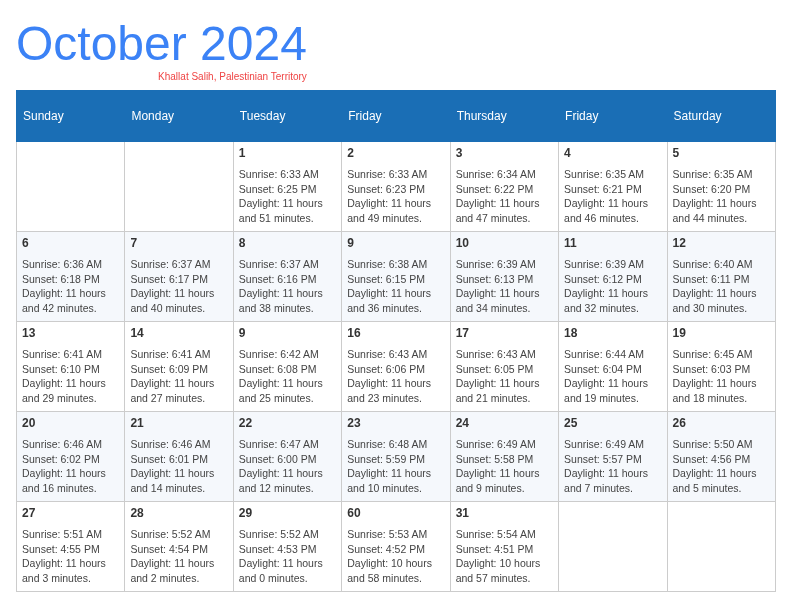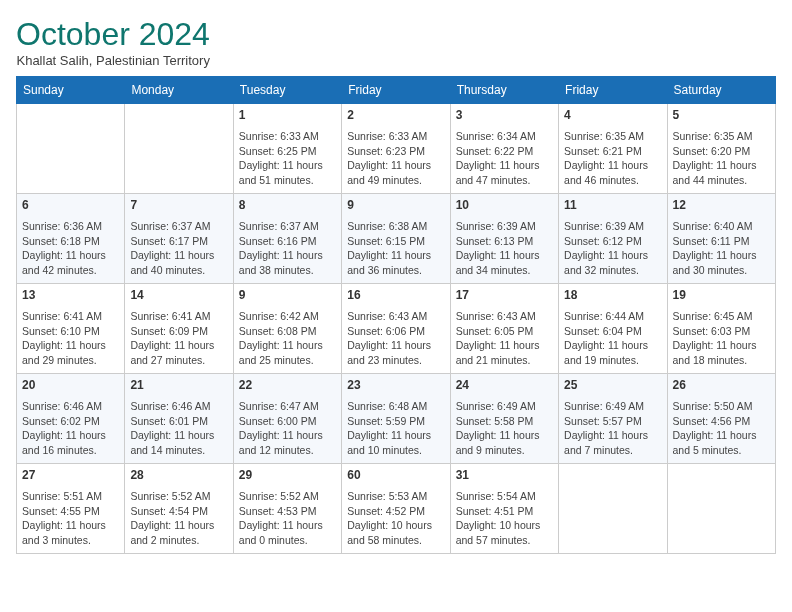--- a/index.html
+++ b/index.html
@@ -22,38 +22,38 @@
       gap: 4px;
     }
     .logo-bird {
       width: 30px;
       height: 30px;
     }
     .title-block {
       text-align: right;
     }
     .month-title {
-      font-size: 32px;
-      color: #0f766e;
+      font-size: 48px;
+      color: #3b82f6;
       font-weight: 300;
     }
     .location {
-      font-size: 13px;
-      color: #404040;
+      font-size: 10px;
+      color: #ef4444;
     }
     .calendar {
       width: 100%;
       border-collapse: collapse;
       font-size: 11px;
     }
     .calendar th {
       background: #1a6eb5;
       color: #fff;
       text-align: left;
-      padding: 6px 6px;
+      padding: 18px 6px;
       font-size: 12px;
       font-weight: normal;
       border: 1px solid #1a6eb5;
     }
     .calendar td {
       border: 1px solid #ccc;
       vertical-align: top;
       padding: 4px 5px;
       min-height: 80px;
       height: 90px;

